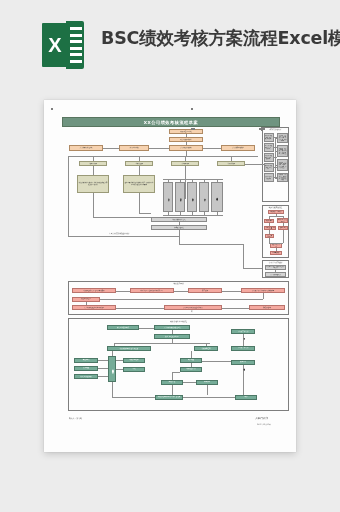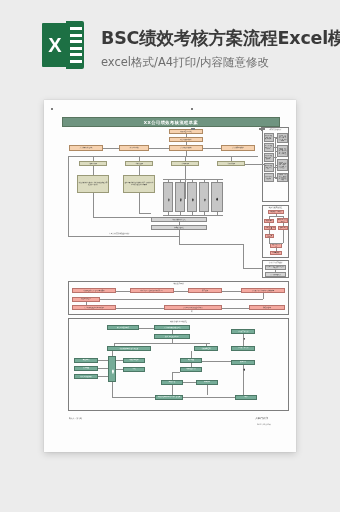--- a/index.html
+++ b/index.html
@@ -131,21 +131,20 @@
         <i></i>
           <i></i>
           <i></i>
           <i></i>
           <i></i>
           <i></i>
       </div>
     </div>
 
     <div class="htitle">BSC绩效考核方案流程Excel模板</div>
-    <div class="hsub">excel格式/A4打印/内容随意修改</div>
   </div>
 
   <div class="sheet">
     <div class="sheet-inner">
 
       <div class="banner">XX公司绩效考核流程草案</div>
 
       <div class="bx c-orange" style="left:118px;top:21px;width:34px;height:5px;">绩效管理小组讨论</div>
       <div class="bx c-orange" style="left:118px;top:29px;width:34px;height:5px;">确定考核方式方法</div>
       <div class="bx c-orange" style="left:118px;top:37px;width:34px;height:5.5px;">公司绩效考核方案</div>

